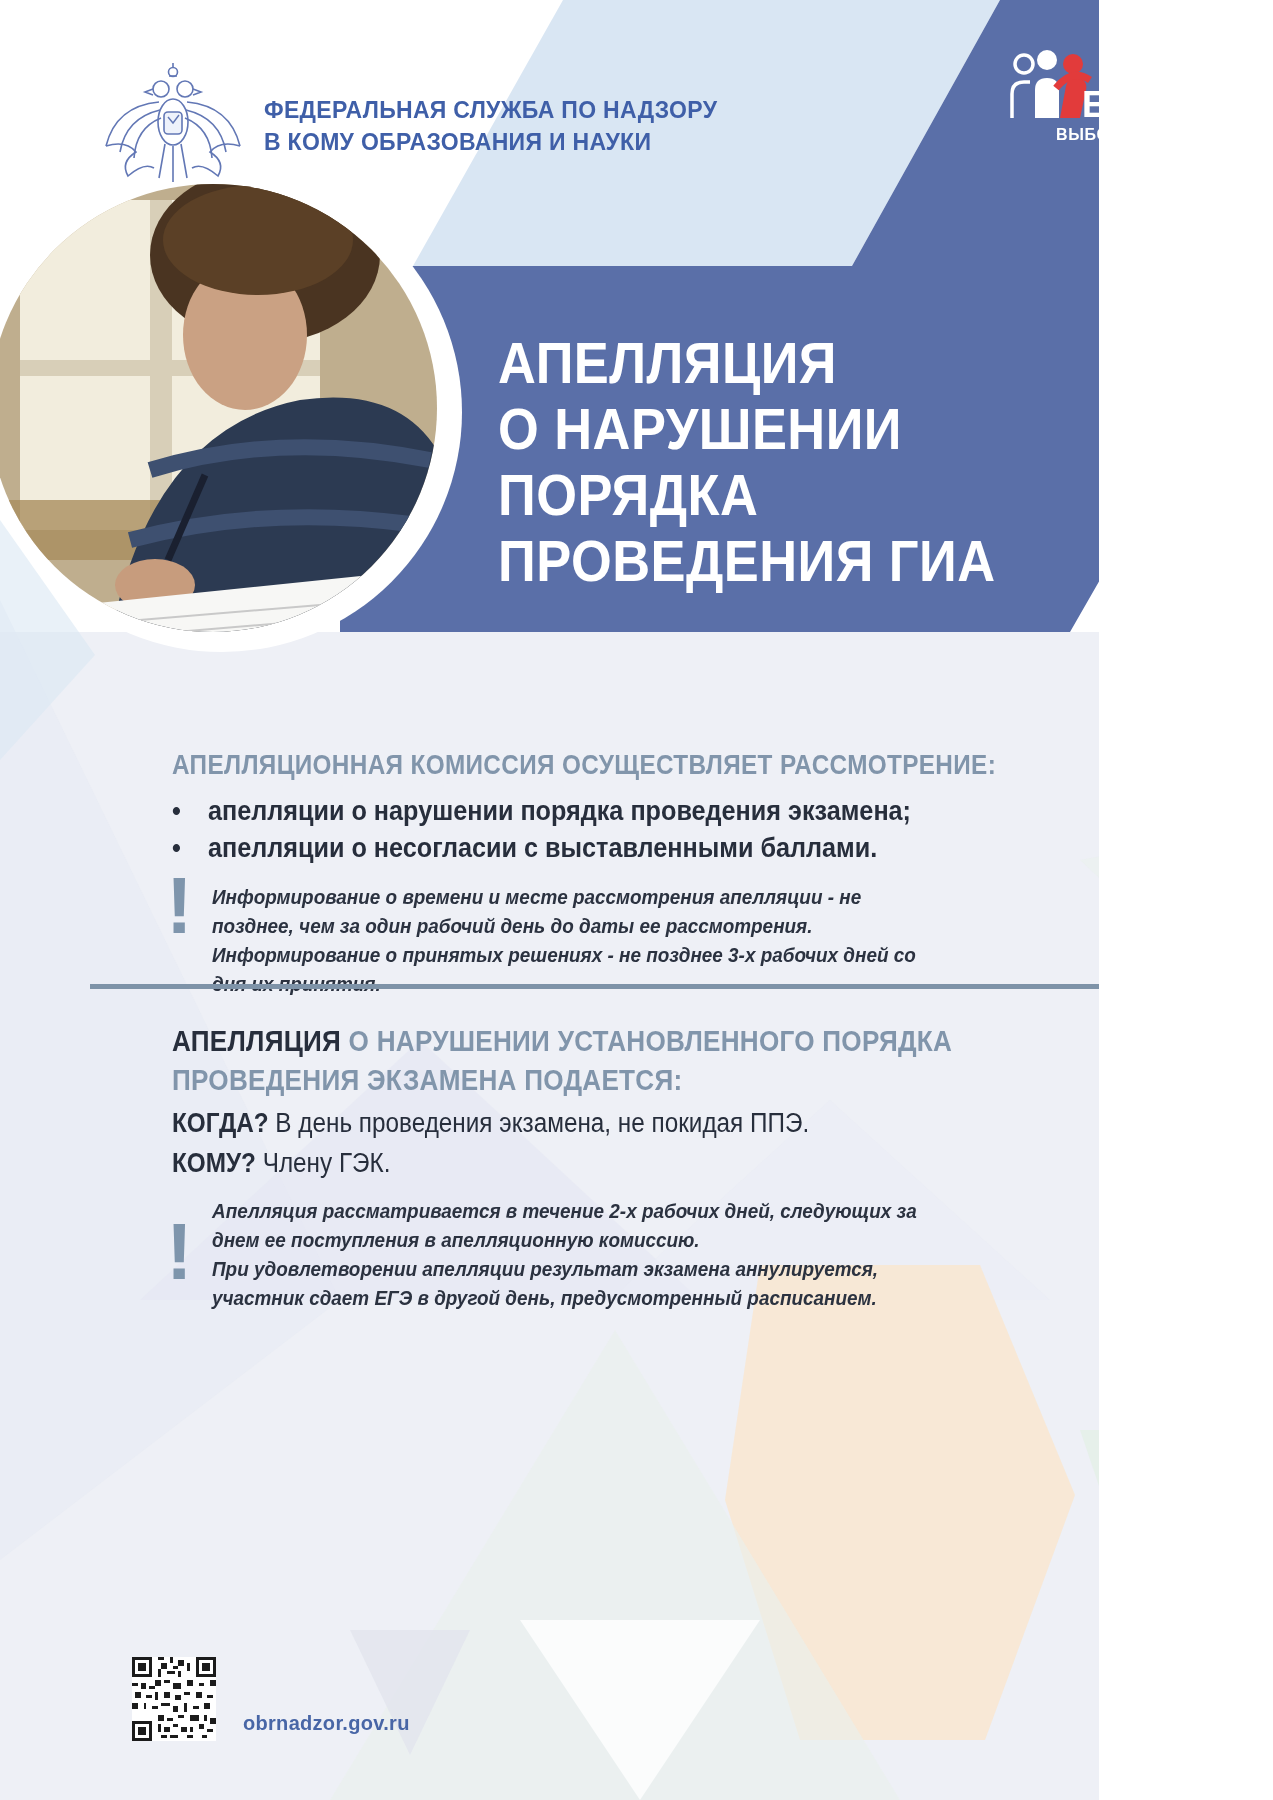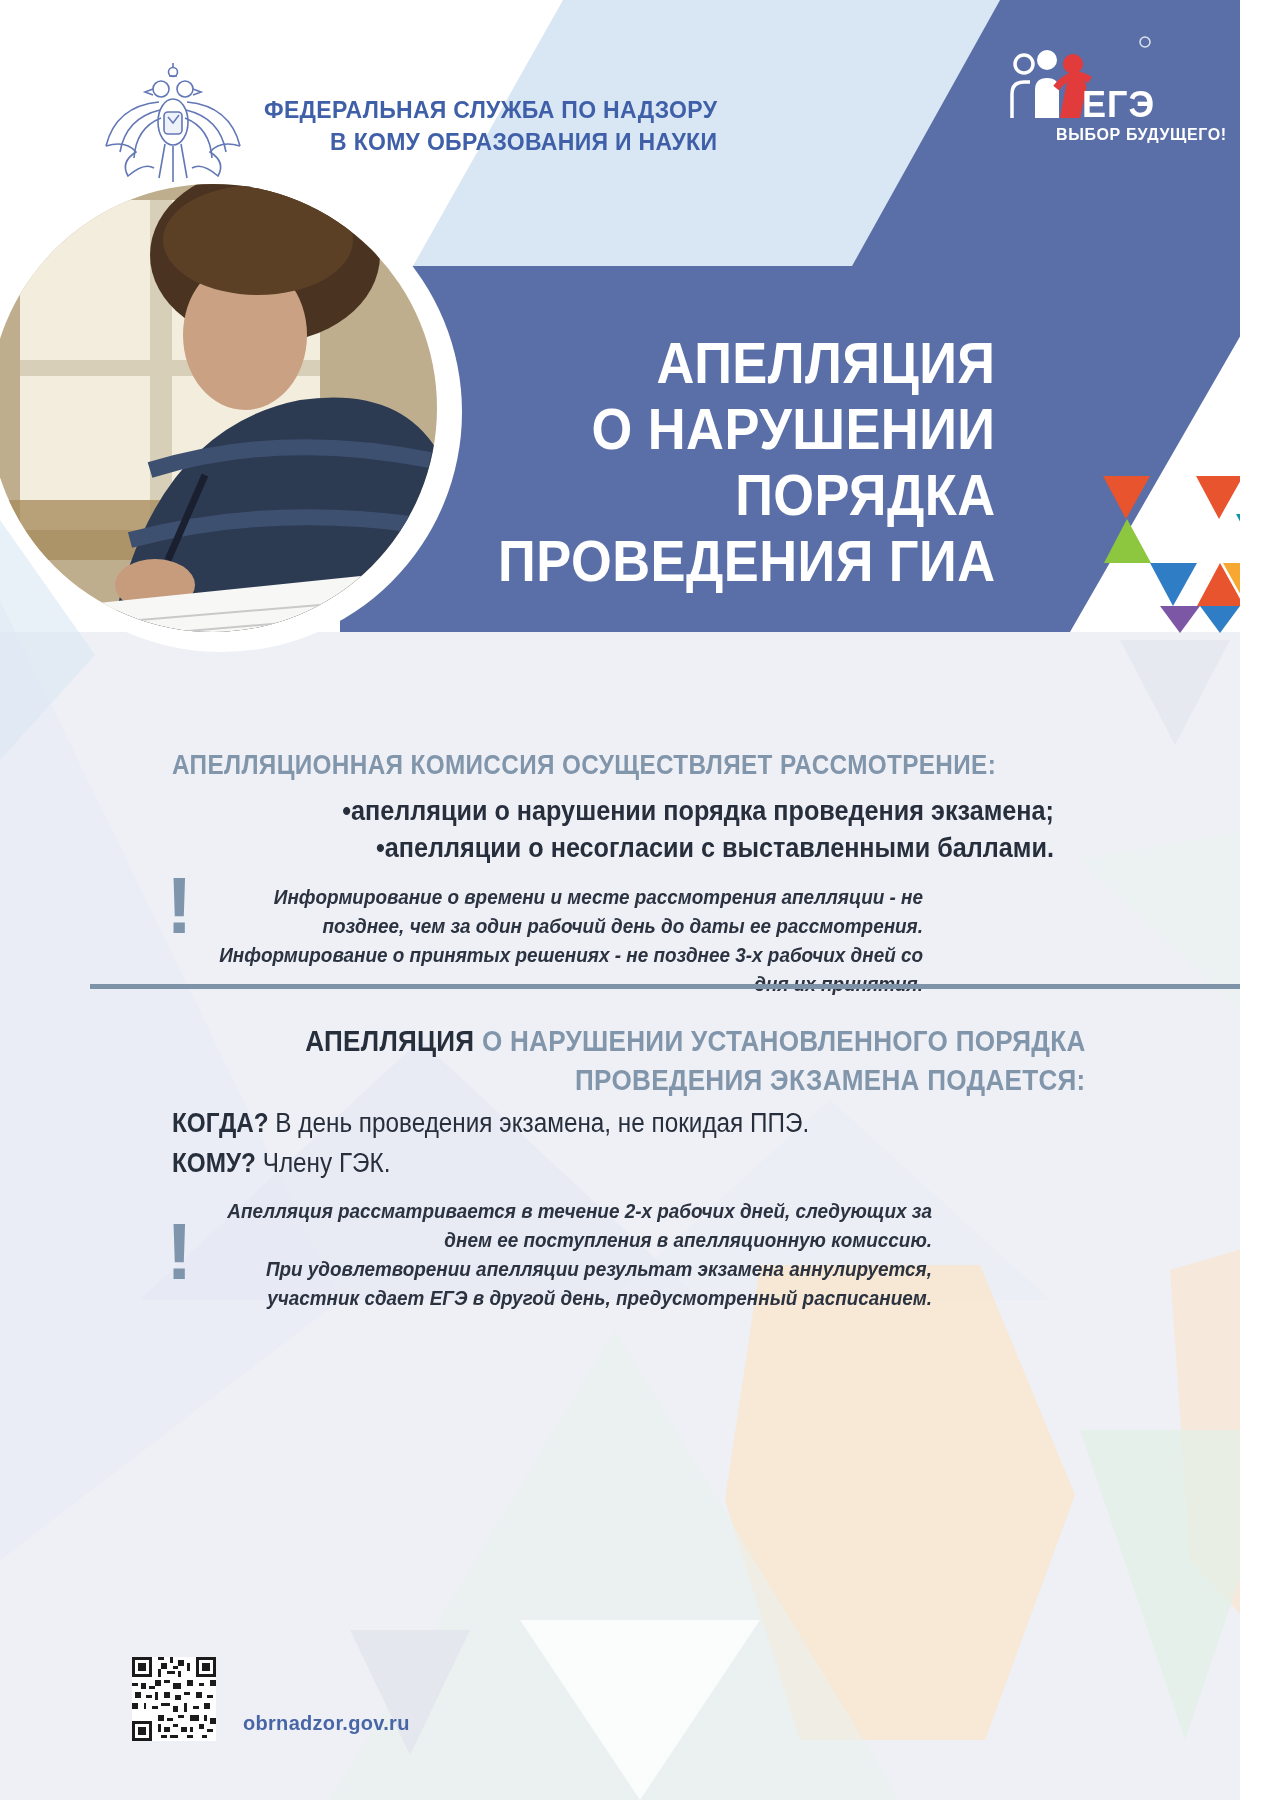--- a/index.html
+++ b/index.html
@@ -1,17 +1,17 @@
 <!DOCTYPE html>
 <html><head>
 <meta charset="utf-8">
 <style>
   html,body{margin:0;padding:0;background:#ffffff;}
-  #poster{position:relative;width:1240px;height:1800px;overflow:hidden;
-          font-family:"Liberation Sans",sans-serif;background:#ffffff;text-align:right;}
+  #poster{position:relative;width:1099px;height:1800px;overflow:hidden;
+          font-family:"Liberation Sans",sans-serif;background:#ffffff;}
   .abs{position:absolute;}
   .nowrap{white-space:nowrap;}
   .condense{transform:scaleX(0.9);transform-origin:0 50%;}
   .condense-l{transform:scaleX(0.92);transform-origin:0 0;}
 
   
   .agency-name{left:264px;top:94px;font-size:23px;font-weight:bold;color:#3f5fa8;
                line-height:32px;letter-spacing:0.3px;}
   .ege-text{left:1082px;top:60px;font-size:36px;font-weight:bold;color:#ffffff;letter-spacing:1px;margin-top:24px;}
   .ege-slogan{left:1056px;top:126px;font-size:16px;font-weight:bold;color:#ffffff;letter-spacing:0.6px;}

